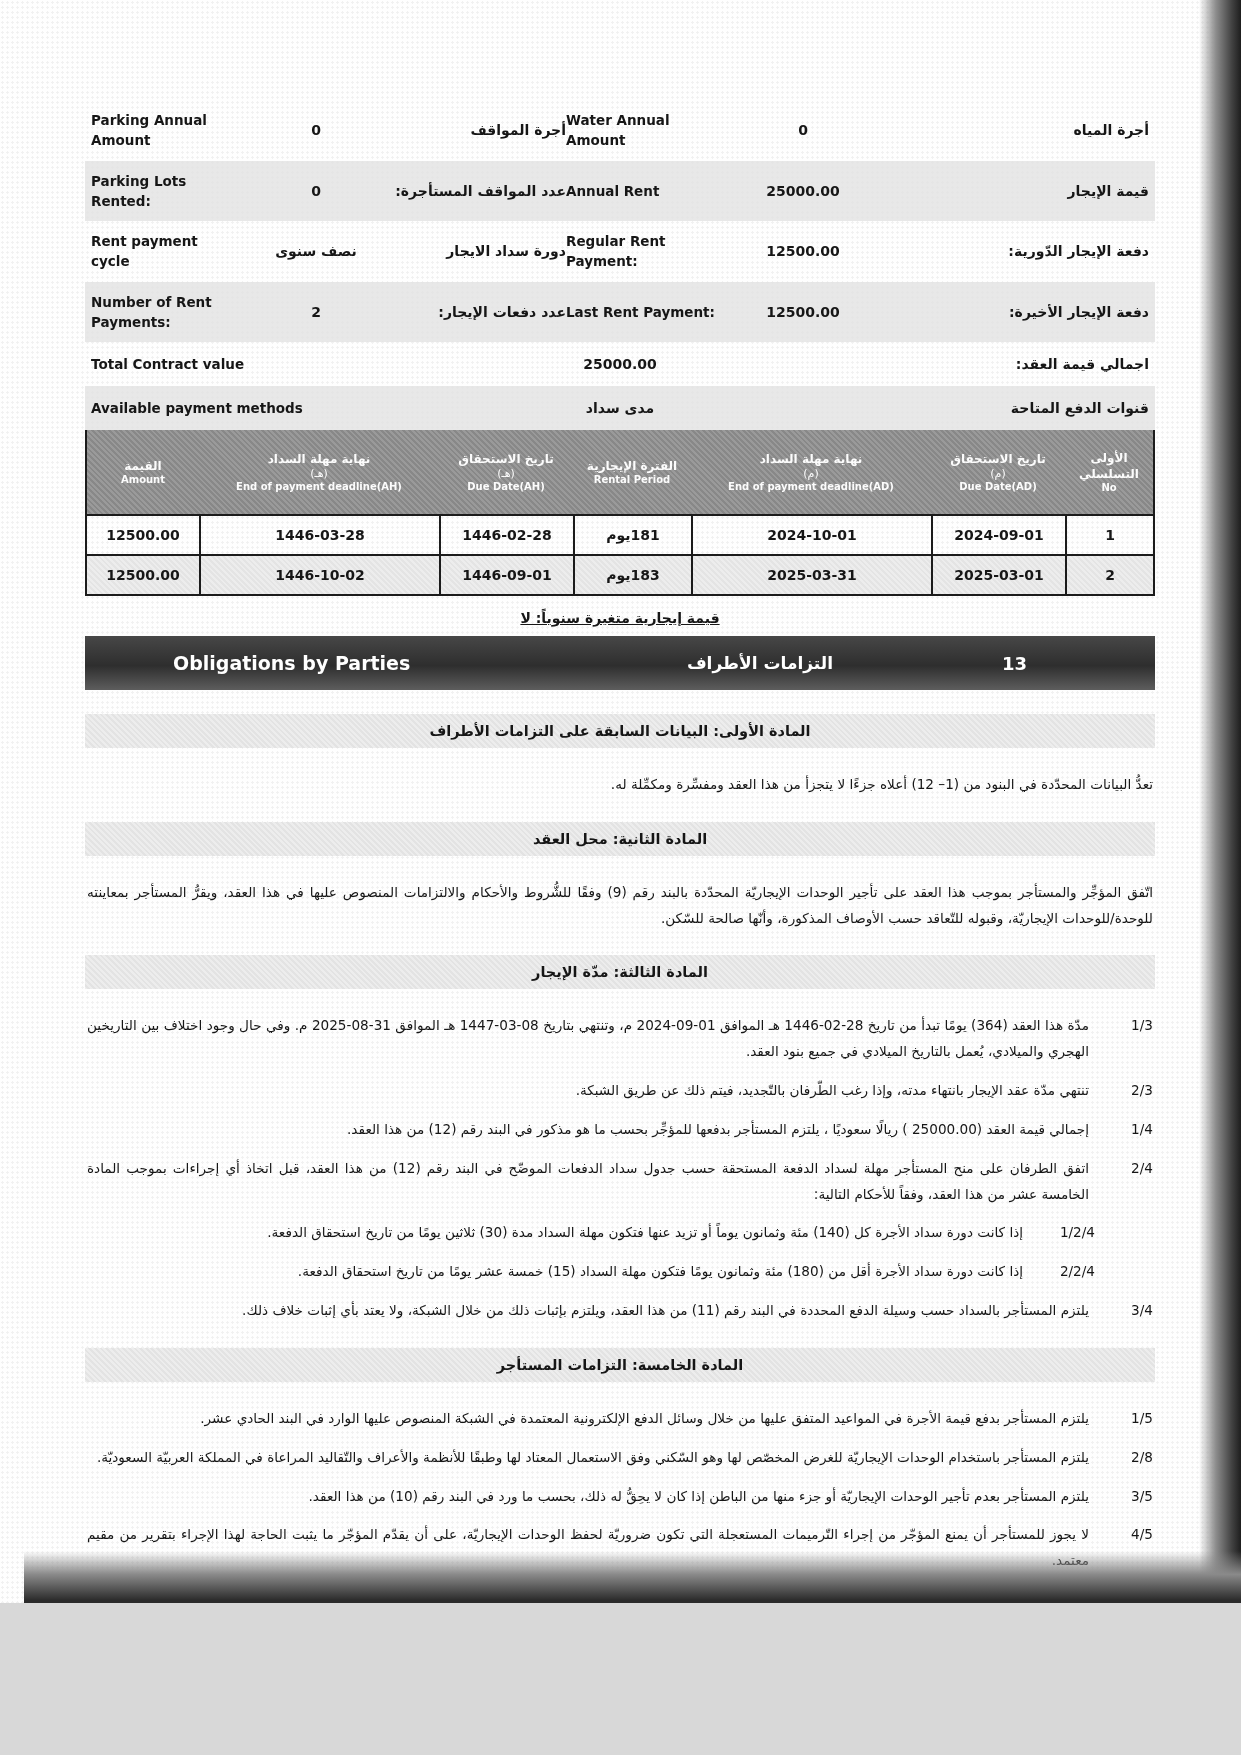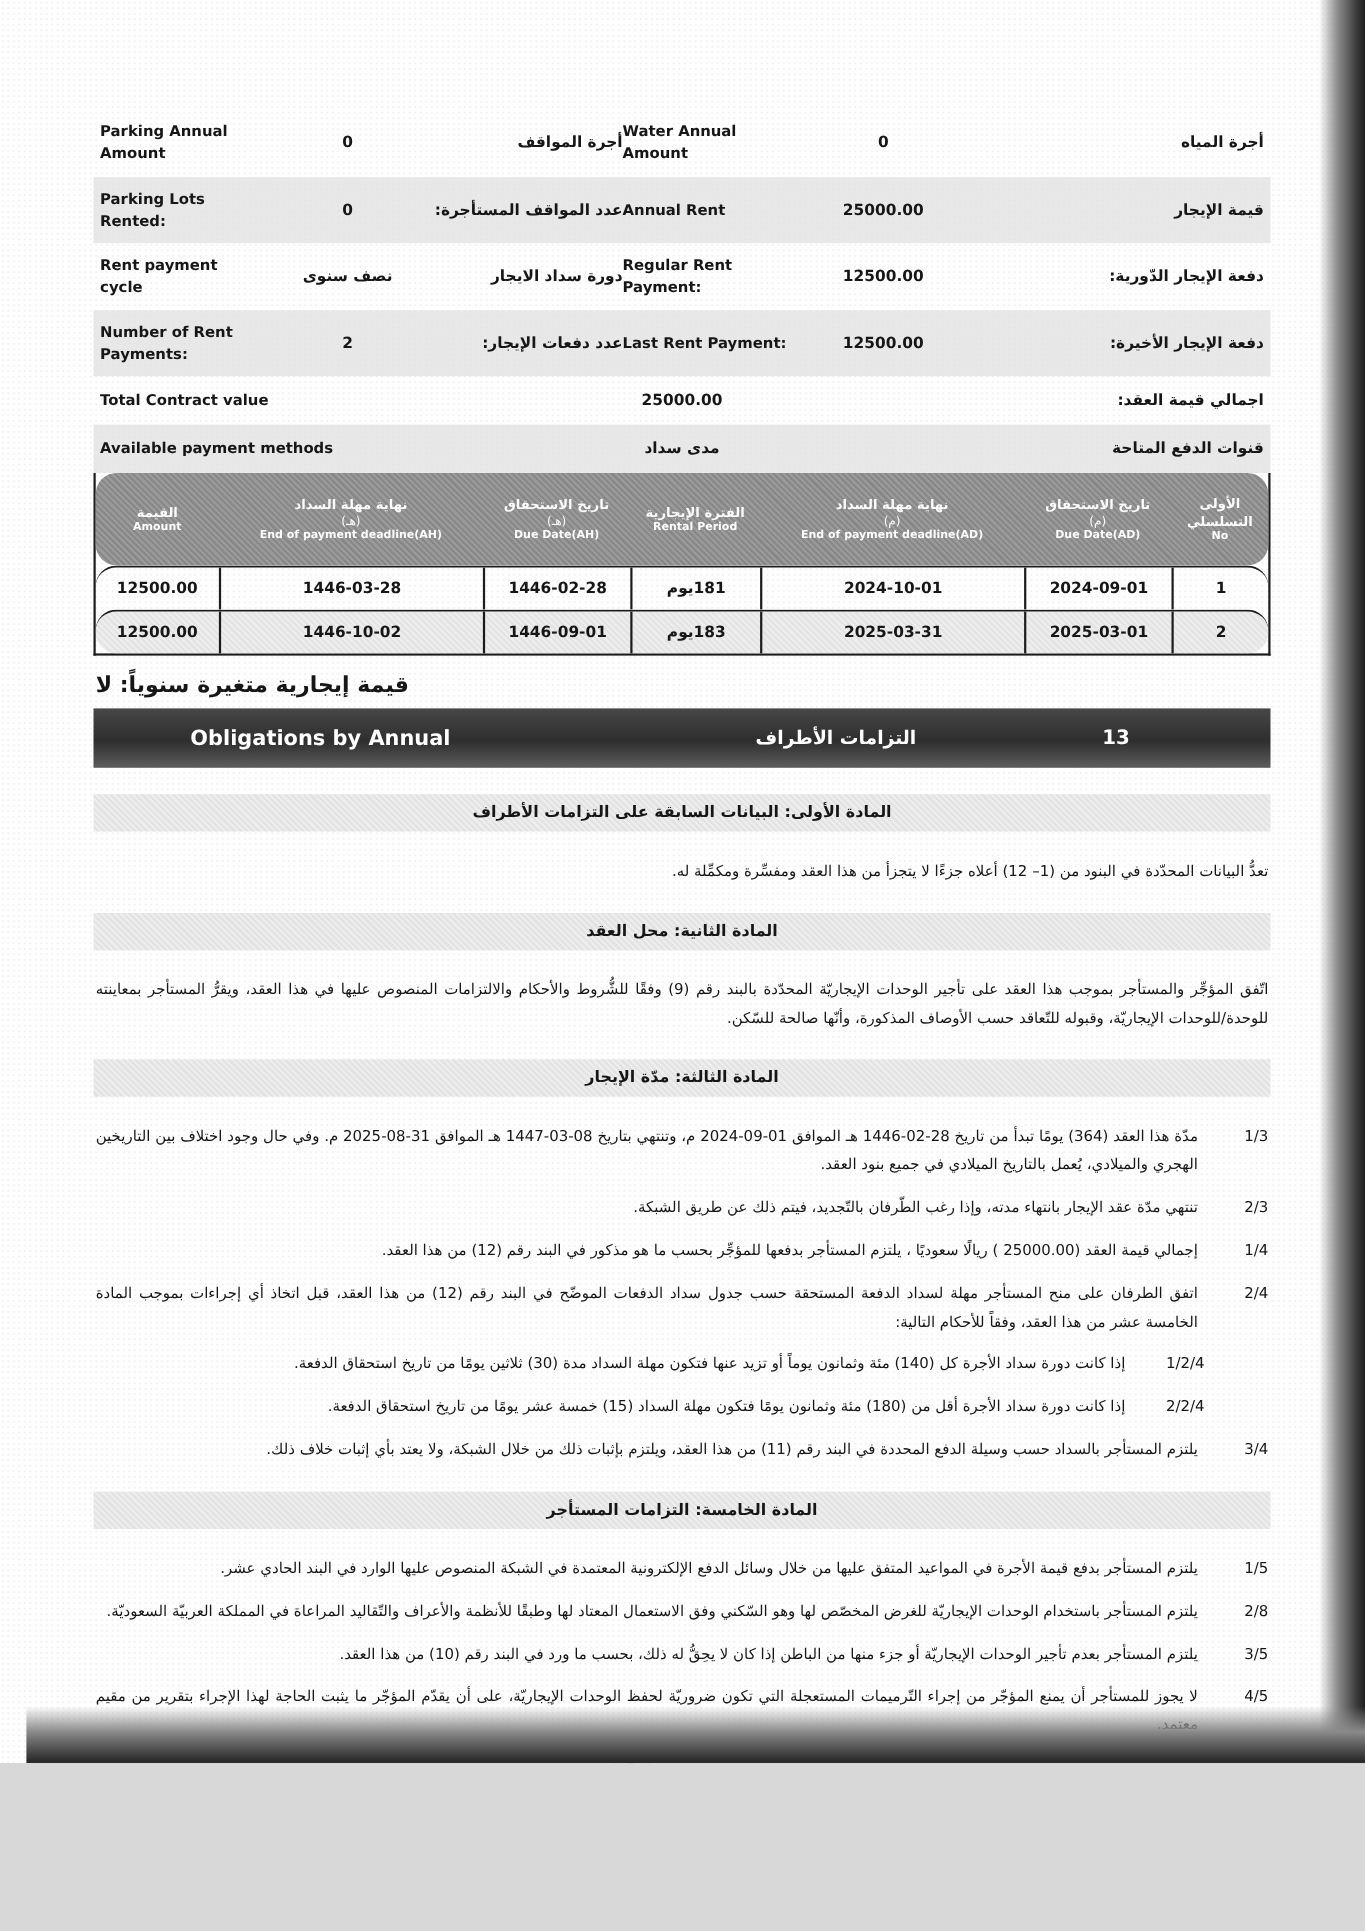--- a/index.html
+++ b/index.html
@@ -35,38 +35,38 @@
     background:linear-gradient(180deg,#474747,#2e2e2e 55%,#5d5d5d);
     color:#ffffff;
   }
   .banner .b-en{ position:absolute; left:88px; top:50%; transform:translateY(-50%); font-size:19px; font-weight:700; }
   .banner .b-ar{ position:absolute; right:322px; top:50%; transform:translateY(-50%); font-size:17px; font-weight:700; direction:rtl; }
   .banner .b-num{ position:absolute; right:128px; top:50%; transform:translateY(-50%); font-size:18px; font-weight:700; }
   .banner.banner13{ margin-top:8px; }
 
   
   .sched-table{ border:2px solid #1b1b1b; border-top:none; }
-  .sched-grid{ display:grid; grid-template-columns:112px 240px 134px 118px 240px 134px 1fr;border-radius:19px; }
+  .sched-grid{ display:grid; grid-template-columns:112px 240px 134px 118px 240px 134px 1fr; }
   .thead{
     background:repeating-linear-gradient(45deg,#9a9a9a 0 2px,#888888 2px 4px);
     color:#fcfcfc; align-items:center; min-height:84px; padding:4px 0;
   }
   .th{ text-align:center; padding:2px 3px; }
   .th-ar{ font-size:12px; font-weight:700; direction:rtl; line-height:1.35; }
   .th-sub{ font-size:11px; line-height:1.3; }
   .th-en{ font-size:10px; font-weight:700; line-height:1.25; }
   .trow{ border-top:2px solid #1b1b1b; min-height:40px; }
   .trow.alt{ background:repeating-linear-gradient(45deg,#ededed 0 2px,#e4e4e4 2px 4px); }
   .td{
     display:flex; align-items:center; justify-content:center;
     font-size:14px; font-weight:700; padding:8px 2px;
   }
   .td + .td{ border-left:2px solid #1b1b1b; }
 
-  .note{ margin:14px 2px 10px; text-align:left; direction:rtl; font-size:20px; font-weight:600; }
+  .note{ margin:14px 2px 10px; text-align:center; direction:rtl; font-size:14px; font-weight:600;text-decoration:underline; }
 
   
   .article-heading{
     margin:24px 0; padding:9px 12px;
     background:repeating-linear-gradient(45deg,#ededed 0 2px,#e3e3e3 2px 4px);
     direction:rtl; text-align:center;
     font-size:14.5px; font-weight:700;
   }
   .para{ direction:rtl; text-align:justify; font-size:13.6px; line-height:1.9; margin:13px 2px; }
   .clause{ display:flex; direction:rtl; gap:20px; margin:13px 2px; }
@@ -195,21 +195,21 @@
             <div class="td" dir="auto">2025-03-31</div>
             <div class="td" dir="auto">2025-03-01</div>
             <div class="td" dir="auto">2</div>
           </div>
         </div>
     </section>
 
     <div class="note" dir="rtl">قيمة إيجارية متغيرة سنوياً: لا</div>
 
     <section class="banner banner13">
-      <span class="b-en">Obligations by Annual</span>
+      <span class="b-en">Obligations by Parties</span>
       <span class="b-ar">التزامات الأطراف</span>
       <span class="b-num">13</span>
     </section>
 
     <section id="articles">
         <div class="article-heading" dir="rtl">المادة الأولى: البيانات السابقة على التزامات الأطراف</div>
         <div class="para" dir="rtl">تعدُّ البيانات المحدّدة في البنود من (1– 12) أعلاه جزءًا لا يتجزأ من هذا العقد ومفسِّرة ومكمِّلة له.</div>
         <div class="article-heading" dir="rtl">المادة الثانية: محل العقد</div>
         <div class="para" dir="rtl">اتّفق المؤجِّر والمستأجر بموجب هذا العقد على تأجير الوحدات الإيجاريّة المحدّدة بالبند رقم (9) وفقًا للشُّروط والأحكام والالتزامات المنصوص عليها في هذا العقد، ويقرُّ المستأجر بمعاينته للوحدة/للوحدات الإيجاريّة، وقبوله للتّعاقد حسب الأوصاف المذكورة، وأنّها صالحة للسّكن.</div>
         <div class="article-heading" dir="rtl">المادة الثالثة: مدّة الإيجار</div>

